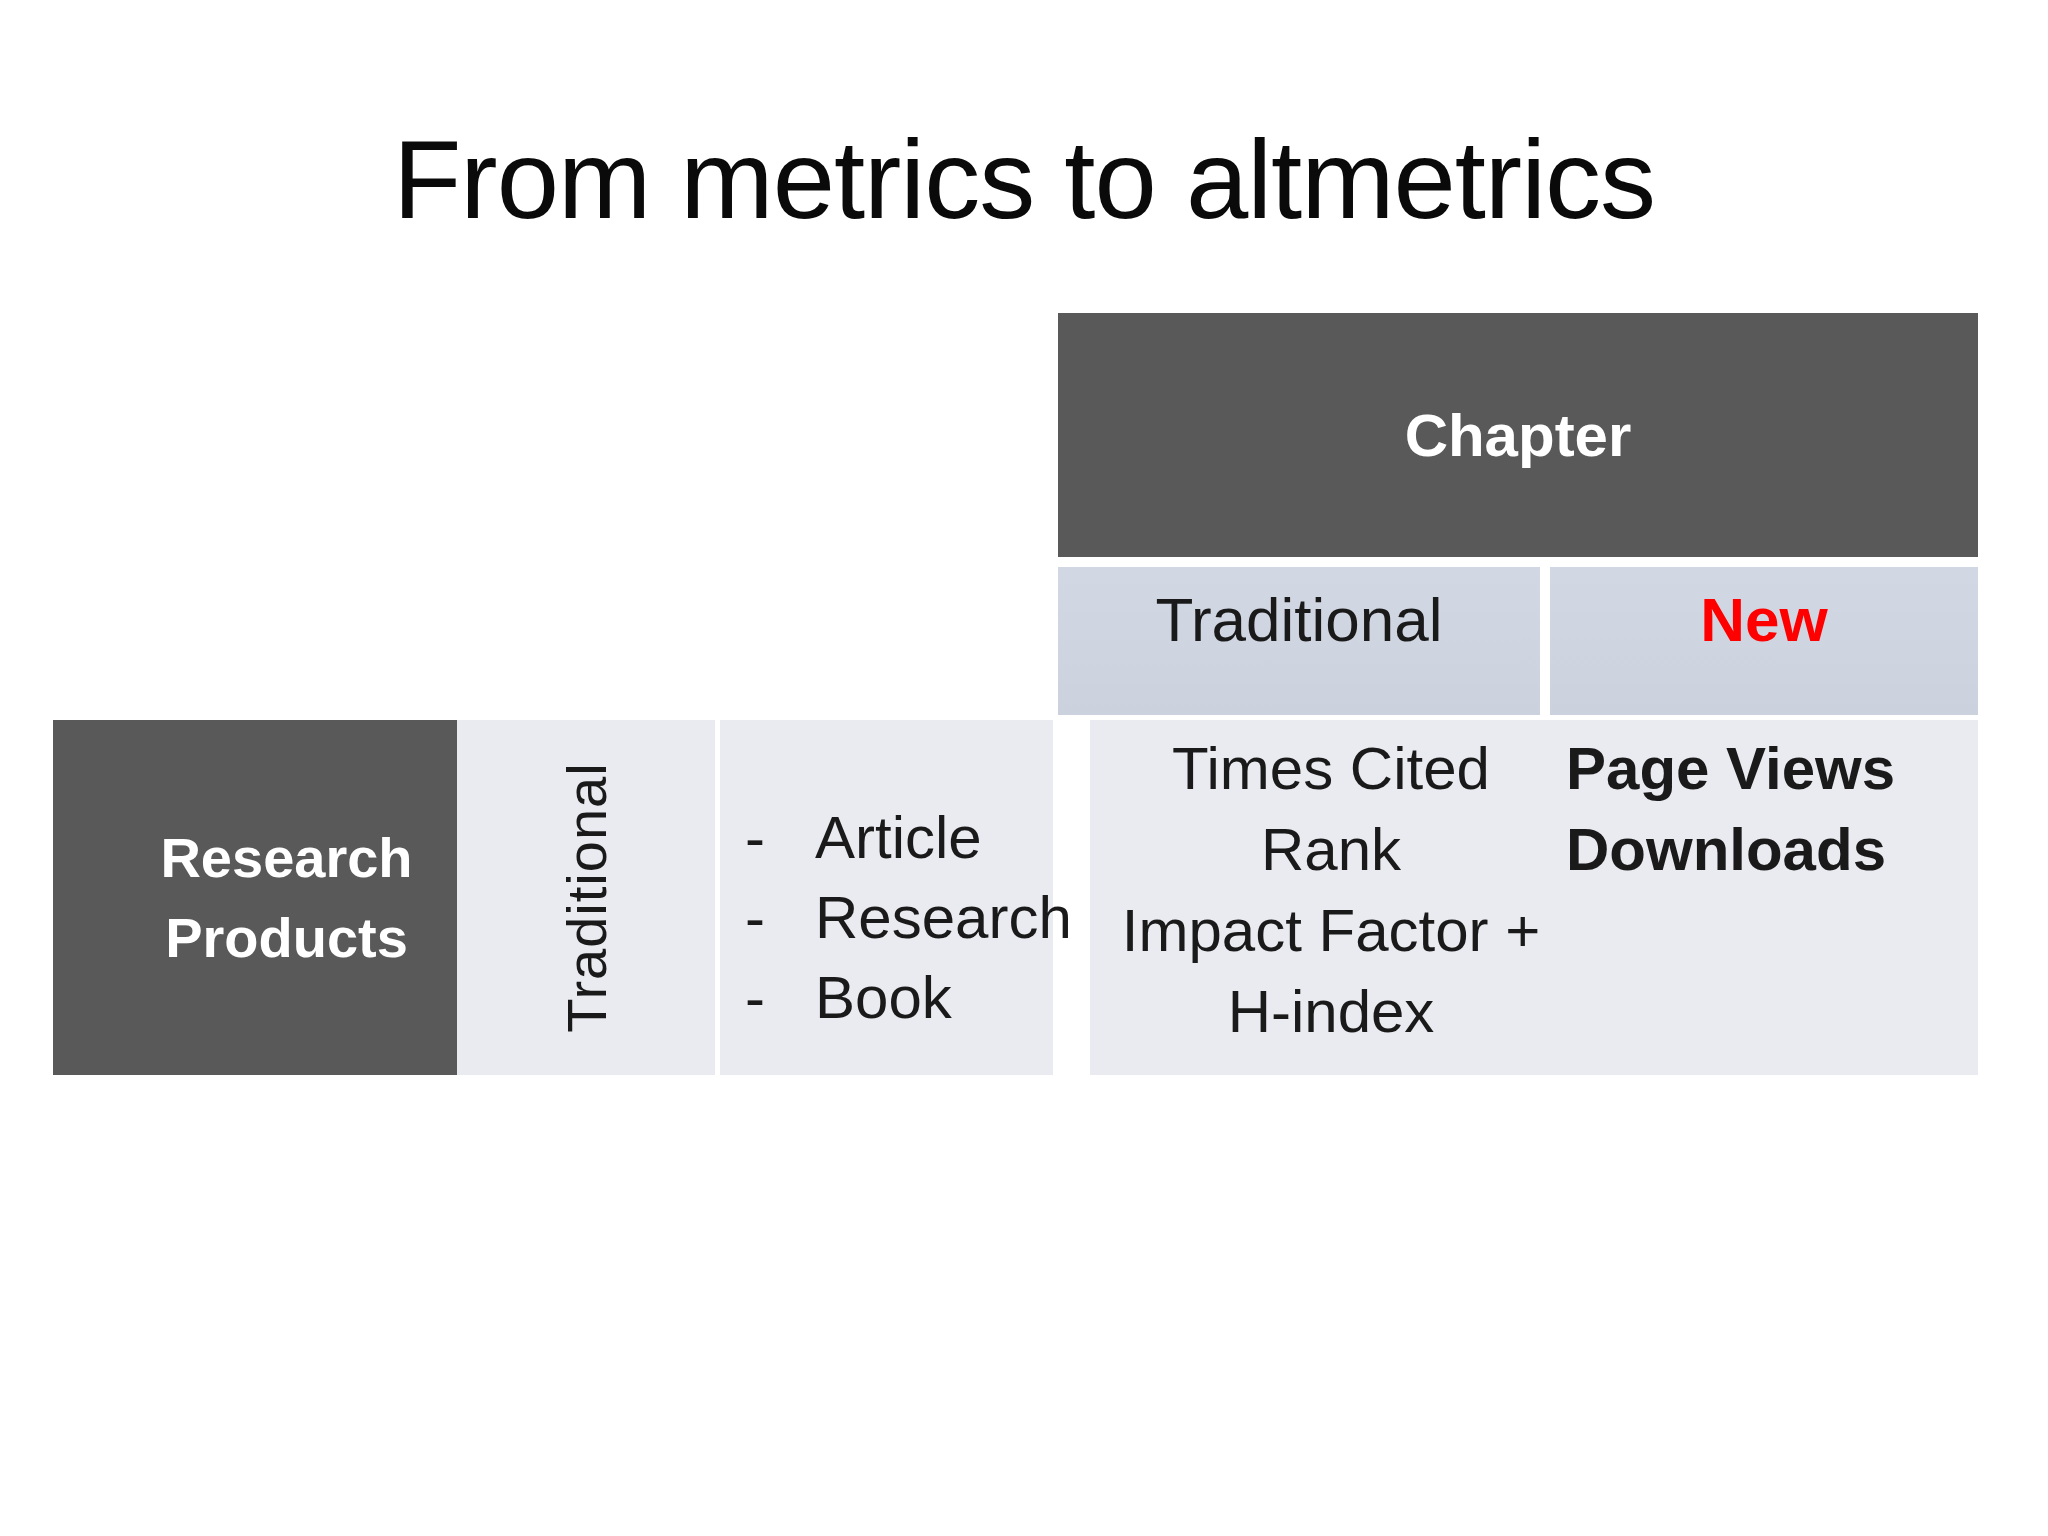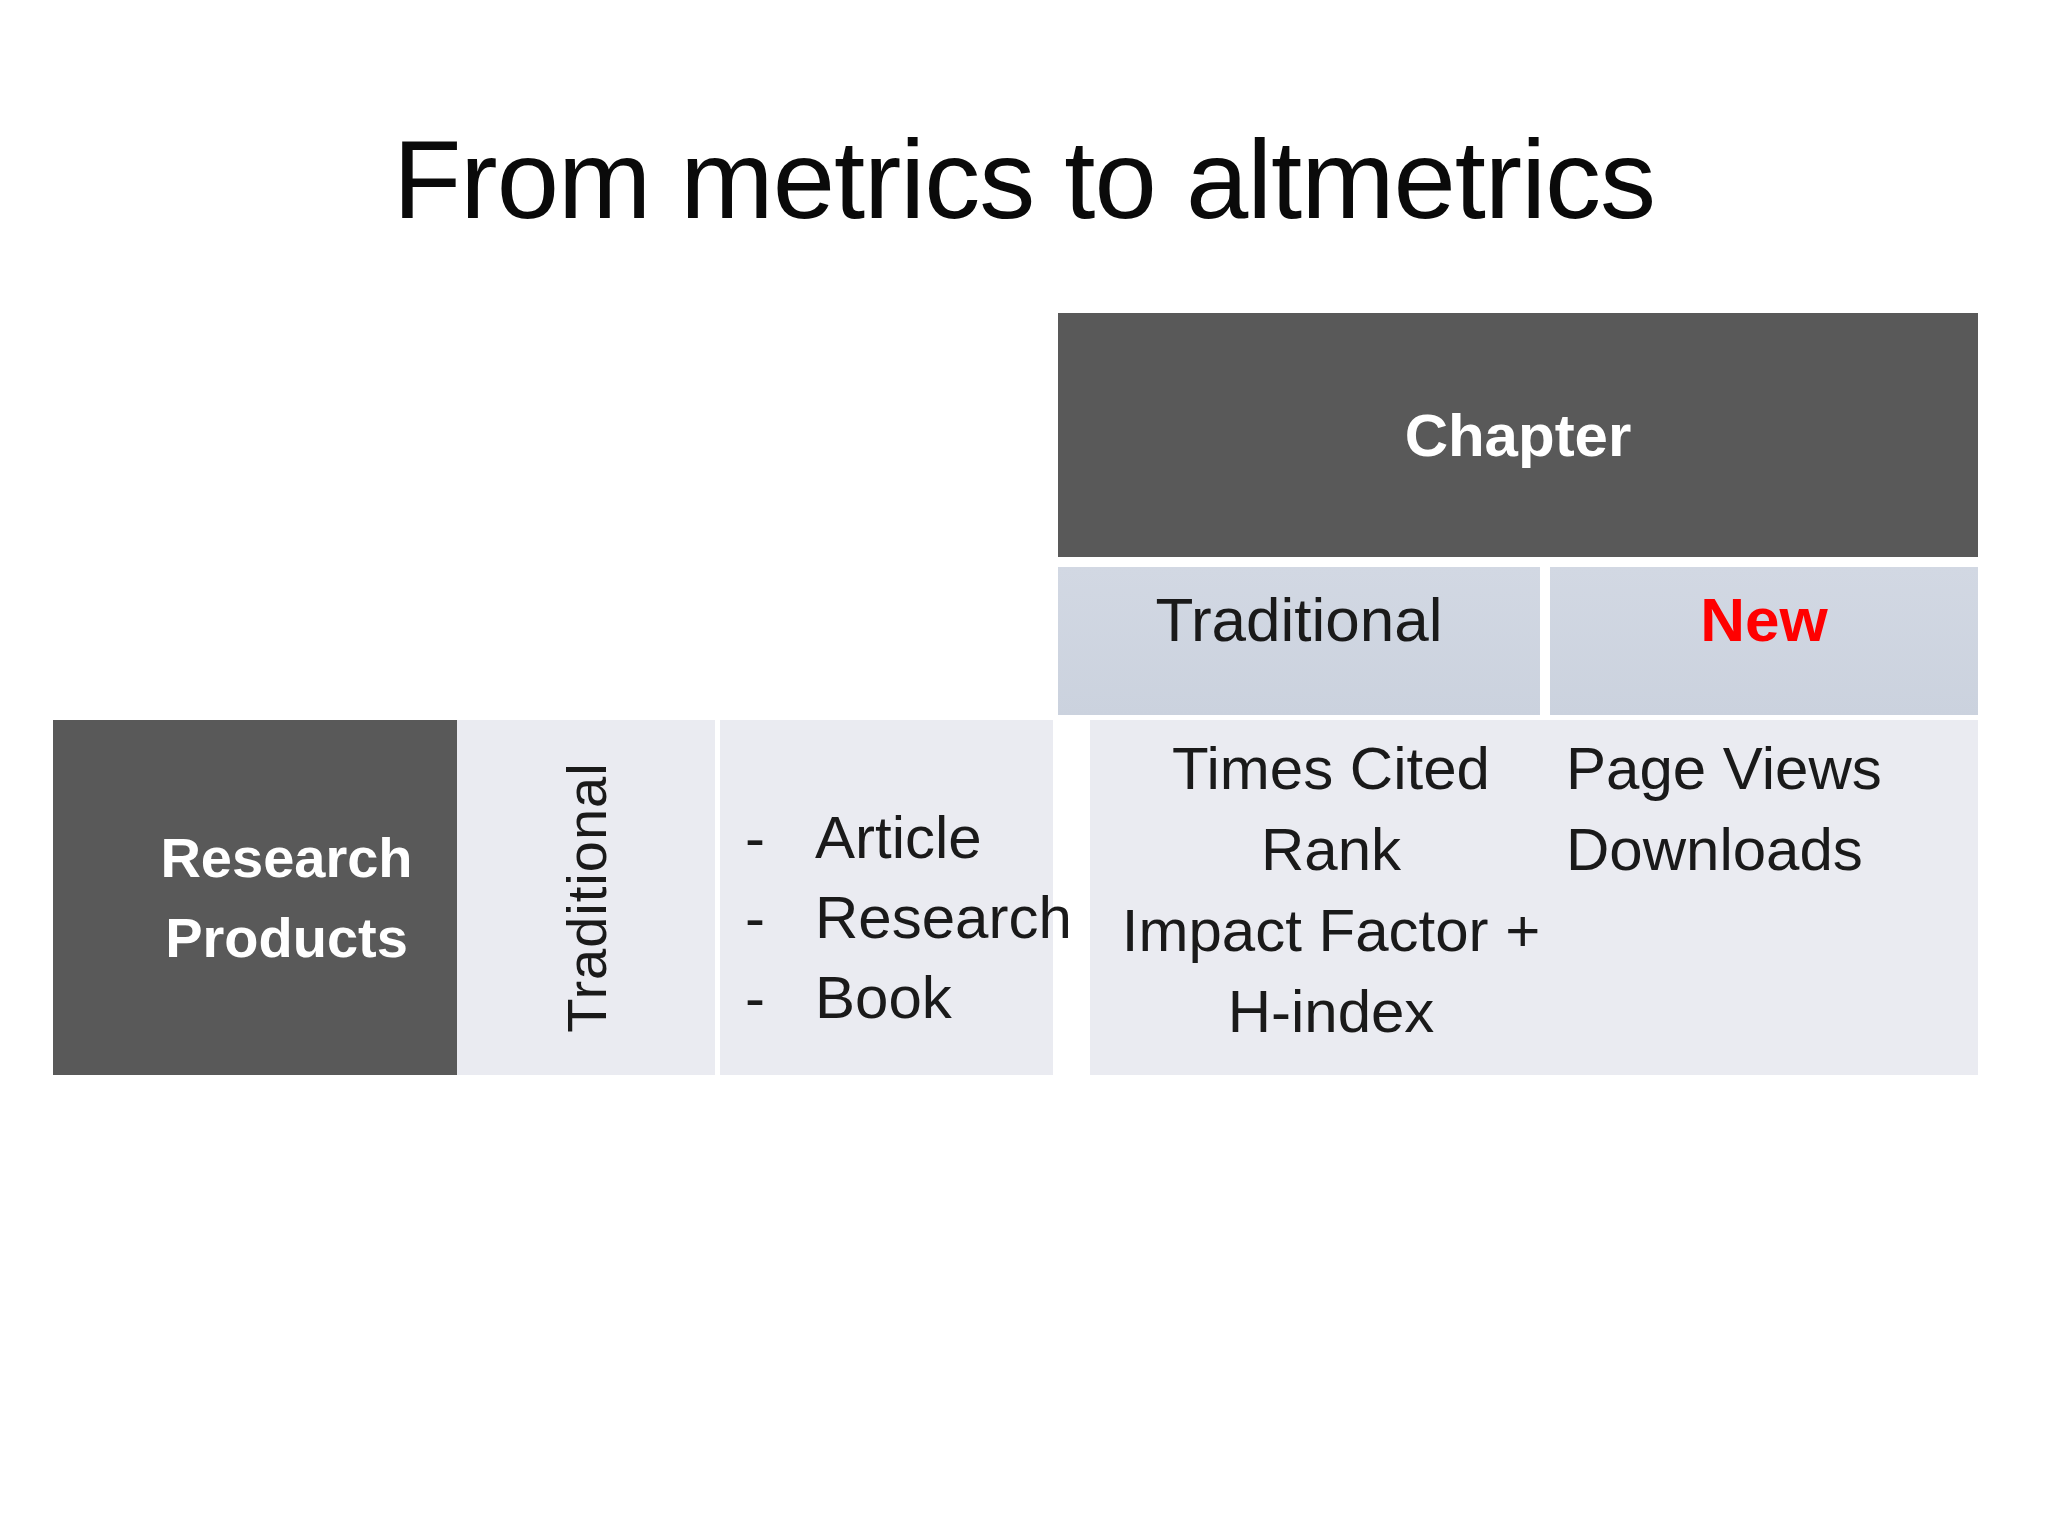--- a/index.html
+++ b/index.html
@@ -122,20 +122,21 @@
     text-align: center;
     padding-top: 8px;
     line-height: 81px;
   }
   .new-measures {
     left: 1546px;
     width: 432px;
     text-align: left;
     padding: 8px 0 0 20px;
     line-height: 81px;
+    font-weight: bold;
   }
 </style>
 </head>
 <body>
 
 <div class="slide">
 
   <h1 class="title">From metrics to altmetrics</h1>
 
   <div class="cell dark-cell measures-header">

